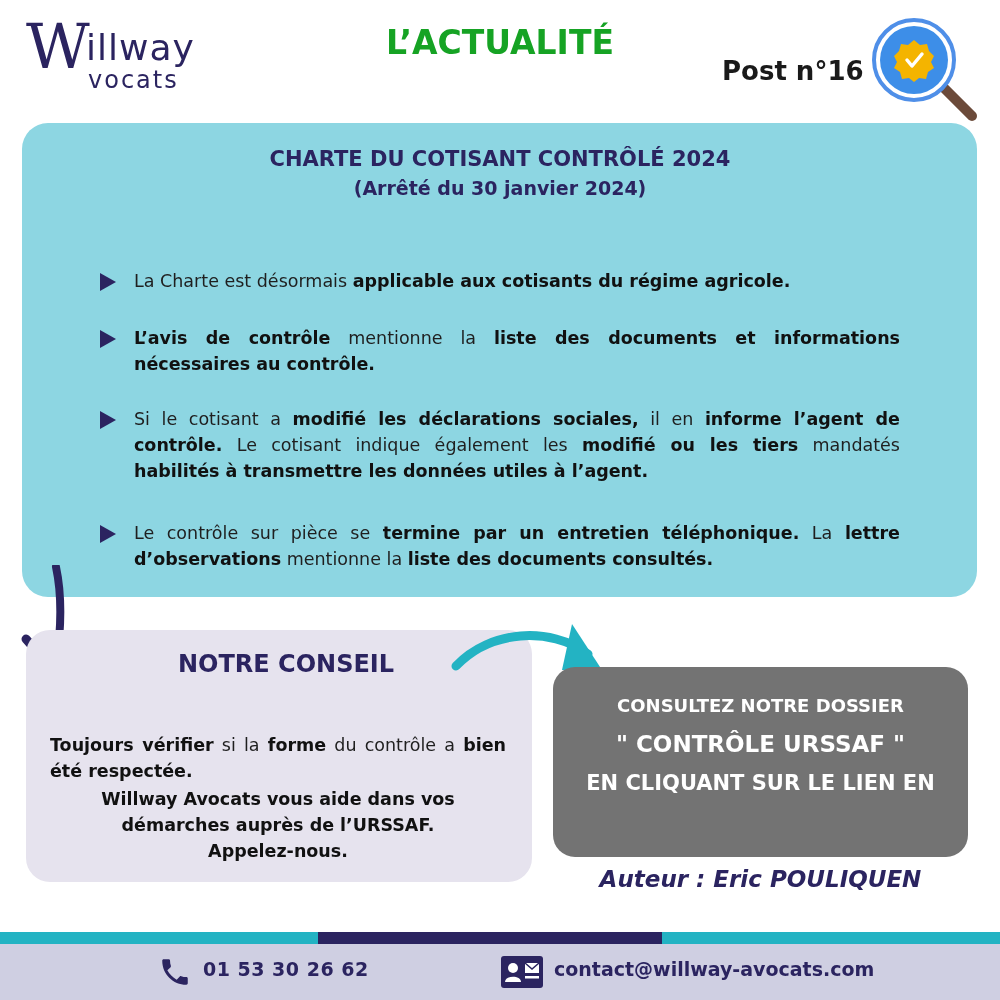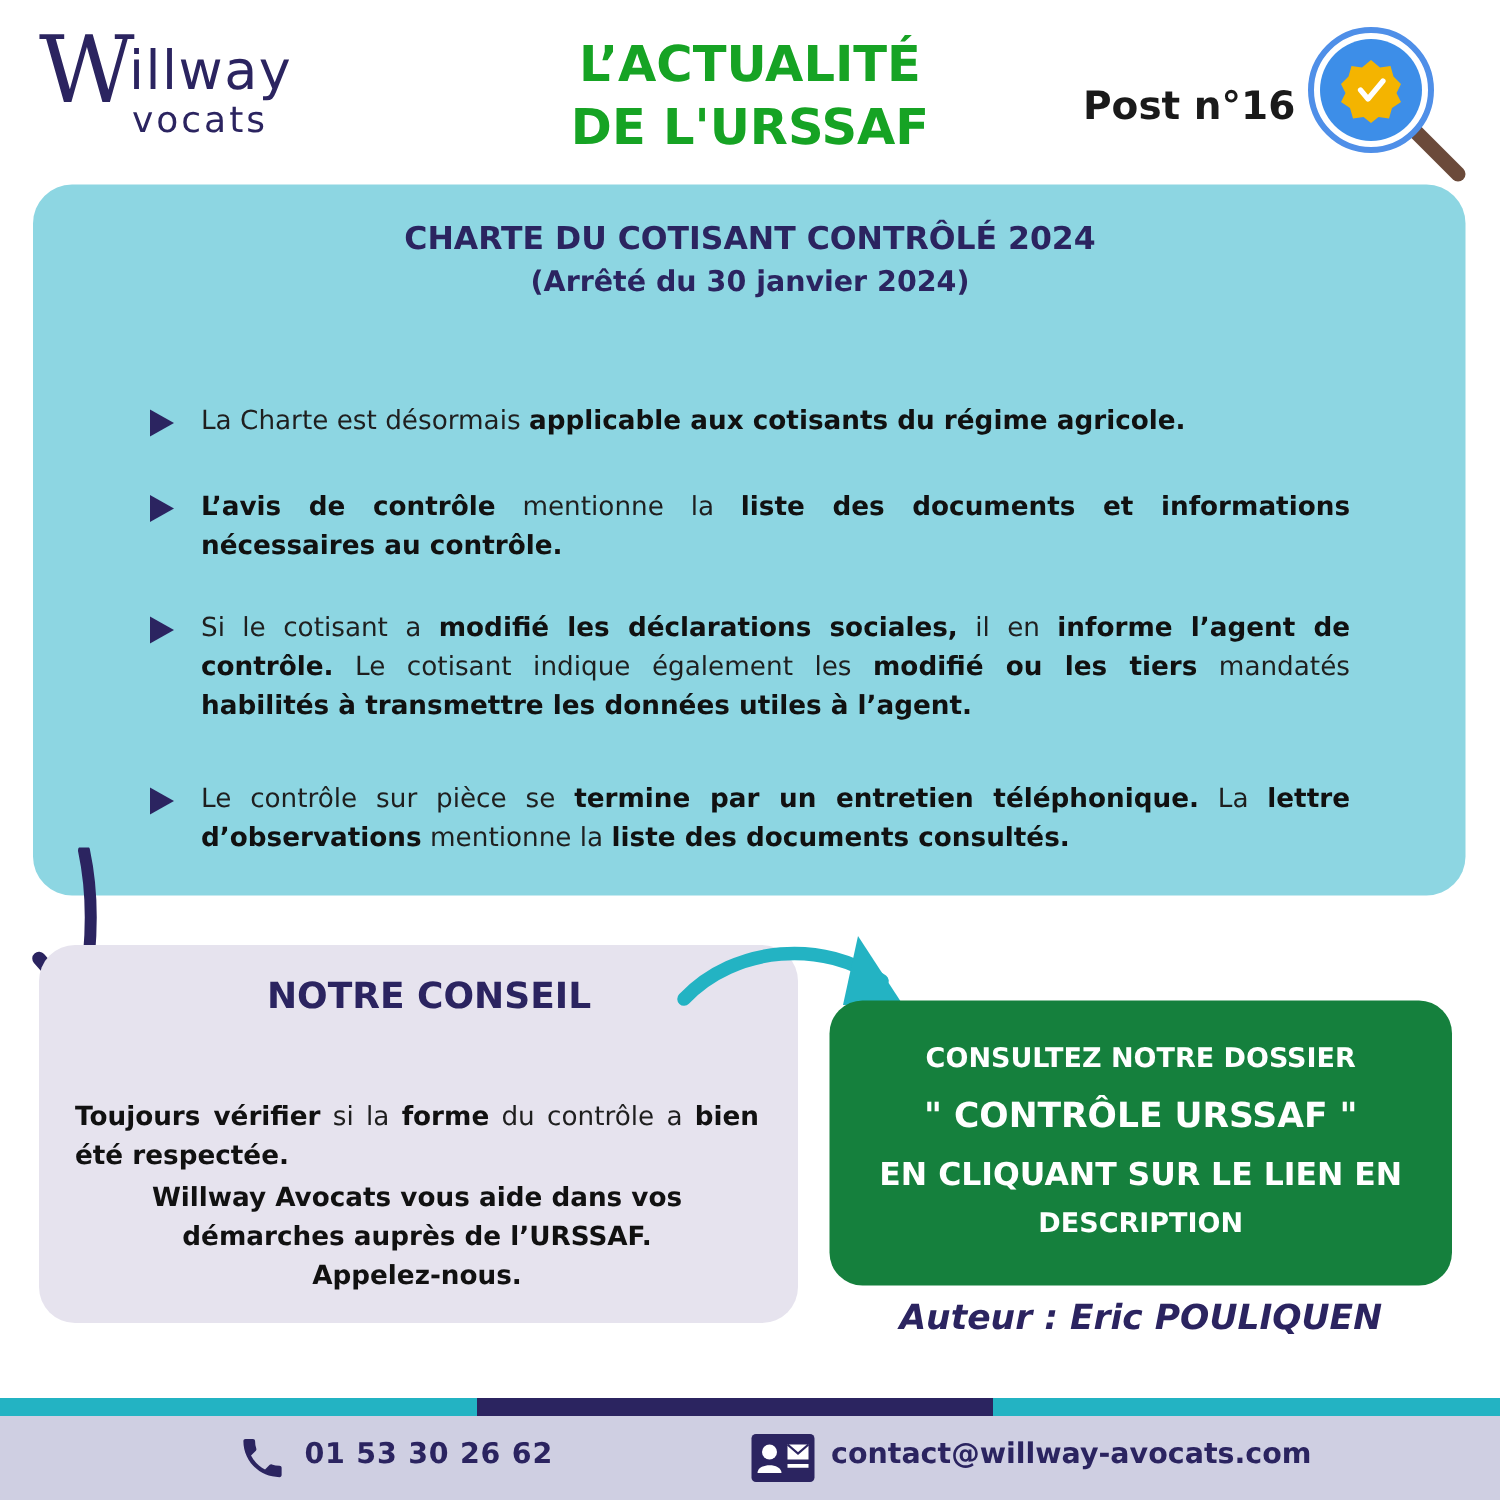--- a/index.html
+++ b/index.html
@@ -38,21 +38,21 @@
   .arrow-curve { position: absolute; left: 450px; top: 620px; width: 160px; height: 70px; }
 
   
   .conseil { position: absolute; left: 26px; top: 630px; width: 506px; height: 252px; background: #e6e3ee; border-radius: 24px; }
   .conseil-title { position: absolute; left: 26px; top: 650px; width: 520px; text-align: center; font-size: 24px; font-weight: bold; color: #2b2460; }
   .conseil-p1 { position: absolute; left: 50px; top: 708px; width: 456px; font-size: 17.5px; line-height: 26px; text-align: justify; color: #1f1f1f; margin-top: 24px; }
   .conseil-p1 b { font-weight: bold; color: #111; }
   .conseil-p2 { position: absolute; left: 50px; top: 786px; width: 456px; font-size: 17.5px; line-height: 26px; text-align: center; font-weight: bold; color: #111; }
 
   
-  .cta { position: absolute; left: 553px; top: 667px; width: 415px; height: 190px; background: #15803d; border-radius: 22px; color: #ffffff; text-align: center; font-weight: bold; }
+  .cta { position: absolute; left: 553px; top: 667px; width: 415px; height: 190px; background: #737373; border-radius: 22px; color: #ffffff; text-align: center; font-weight: bold; }
   .cta .l1 { position: absolute; left: 0; width: 100%; top: 28px; font-size: 18px; }
   .cta .l2 { position: absolute; left: 0; width: 100%; top: 64px; font-size: 23px; }
   .cta .l3 { position: absolute; left: 0; width: 100%; top: 104px; font-size: 21px; }
   .cta .l4 { position: absolute; left: 0; width: 100%; top: 138px; font-size: 18px; }
 
   .author { position: absolute; left: 553px; top: 866px; width: 415px; text-align: center; font-size: 23px; font-weight: bold; font-style: italic; color: #2b2460; }
 
   
   .stripe { position: absolute; top: 932px; height: 12px; }
   .stripe.s1 { left: 0; width: 318px; background: #23b3c3; }
@@ -69,21 +69,20 @@
 
 <div class="logo">
   <span class="w-mark">W</span>
   <span class="a-mark" style="opacity:0">A</span>
   <span class="illway">illway</span>
   <span class="vocats">vocats</span>
 </div>
 
 <div class="title">
   <div>L’ACTUALITÉ</div>
-  <div>DE L'URSSAF</div>
 </div>
 
 <div class="post-label">Post n°16</div>
 
 <div class="badge">
   <svg width="110" height="105" viewBox="0 0 110 105">
     <line x1="72" y1="70" x2="100" y2="98" stroke="#6b4a3a" stroke-width="10" stroke-linecap="round"></line>
     <circle cx="42" cy="42" r="40" fill="#ffffff" stroke="#4f8fe8" stroke-width="4"></circle>
     <circle cx="42" cy="42" r="34" fill="#3d8ee8"></circle>
     <g transform="translate(42,42)">
@@ -126,21 +125,20 @@
   <svg width="160" height="70" viewBox="0 0 160 70">
     <path d="M6 46 C 40 10, 100 6, 138 34" fill="none" stroke="#23b3c3" stroke-width="9" stroke-linecap="round"></path>
     <polygon points="122,4 152,50 112,50" fill="#23b3c3"></polygon>
   </svg>
 </div>
 
 <div class="cta">
   <div class="l1">CONSULTEZ NOTRE DOSSIER</div>
   <div class="l2">" CONTRÔLE URSSAF "</div>
   <div class="l3">EN CLIQUANT SUR LE LIEN EN</div>
-  <div class="l4">DESCRIPTION</div>
 </div>
 
 <div class="author">Auteur : Eric POULIQUEN</div>
 
 <div class="stripe s1"></div>
 <div class="stripe s2"></div>
 <div class="stripe s3"></div>
 <div class="footer"></div>
 
 <div class="phone-icon">

